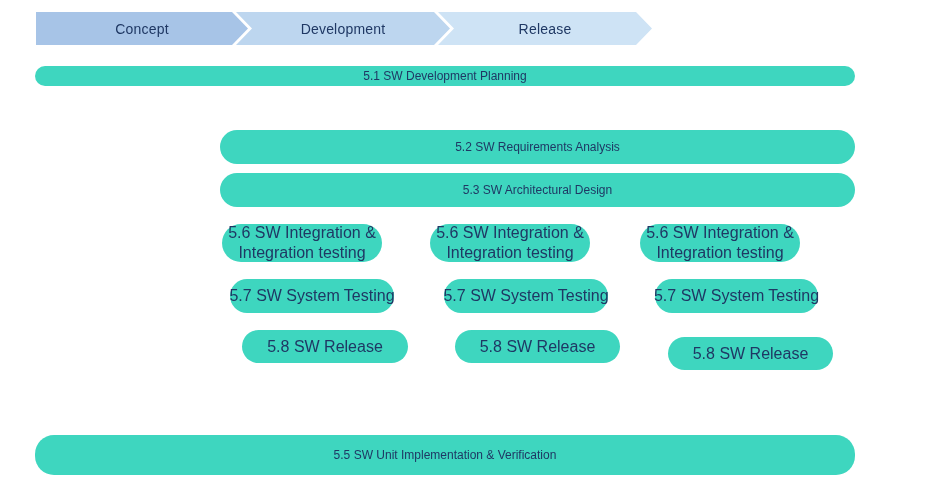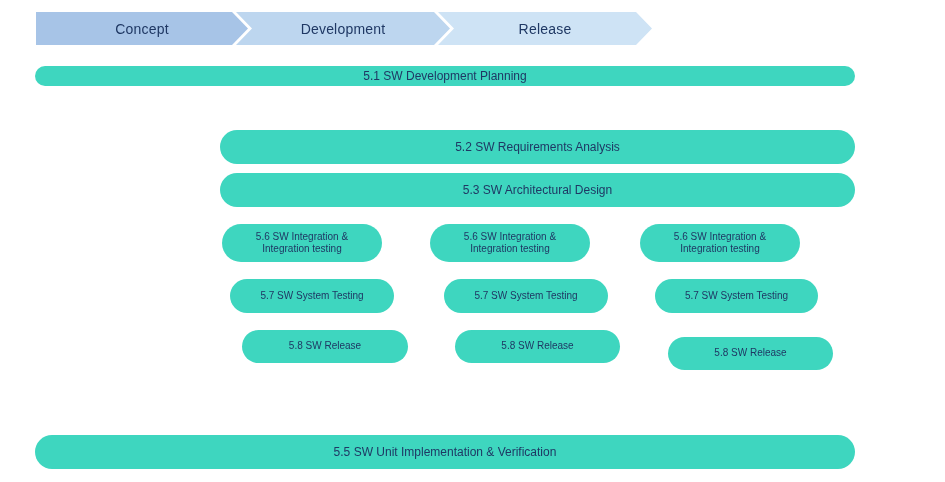--- a/index.html
+++ b/index.html
@@ -45,21 +45,21 @@
     justify-content: center;
     text-align: center;
   }
   .bar span {
     font-size: 12px;
     color: #1f3864;
     line-height: 1.25;
     white-space: nowrap;
   }
   .bar.small span {
-    font-size: 10px;
+    font-size: 16px;
   }
 </style>
 </head>
 <body>
 
 <div class="canvas">
 
   <div class="chev chev-first" style="left: 36px; width: 212px; background: rgb(167, 196, 231);">
     <span>Concept</span>
   </div>
@@ -109,17 +109,17 @@
     <span>5.8 SW Release</span>
   </div>
   <div class="bar small" style="left: 455px; top: 330px; width: 165px; height: 33px; background: rgb(62, 214, 191);">
     <span>5.8 SW Release</span>
   </div>
   <div class="bar small" style="left: 668px; top: 337px; width: 165px; height: 33px; background: rgb(62, 214, 191);">
     <span>5.8 SW Release</span>
   </div>
 
 
-  <div class="bar" style="left: 35px; top: 435px; width: 820px; height: 34px; background: rgb(62, 214, 191);">
+  <div class="bar" style="left: 35px; top: 435px; width: 820px; height: 40px; background: rgb(62, 214, 191);">
     <span>5.5 SW Unit Implementation &amp; Verification</span>
   </div>
 
 </div>
 
 </body></html>

